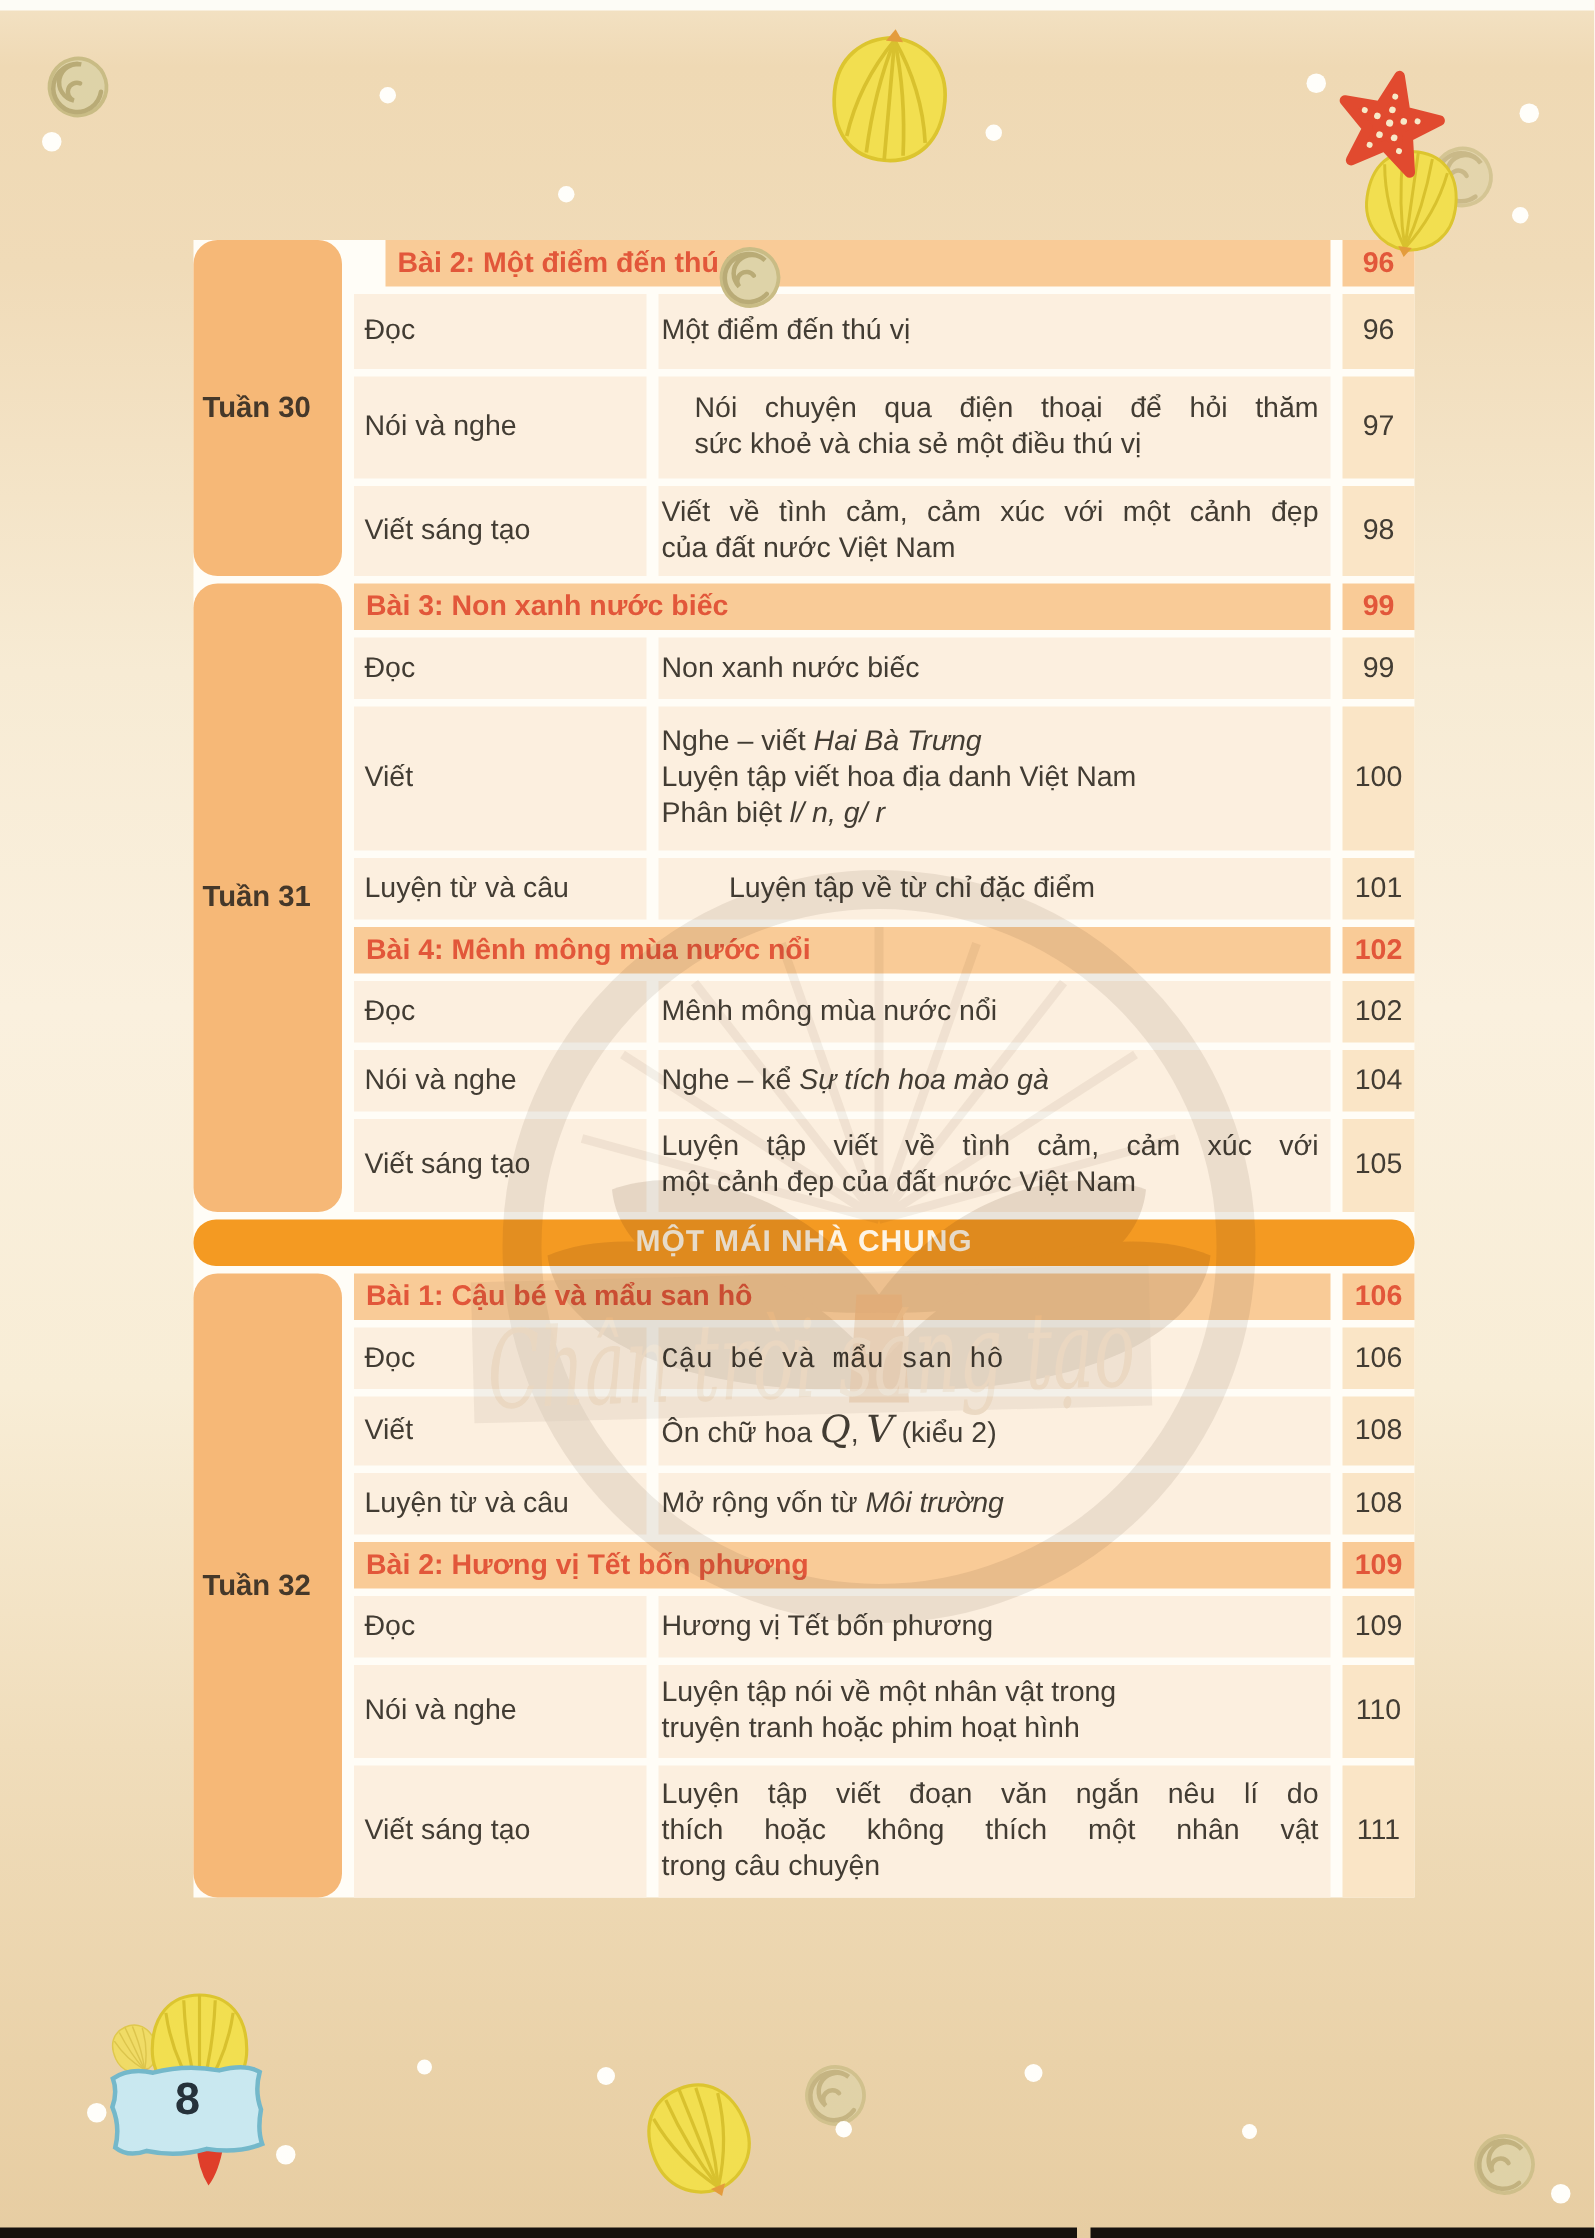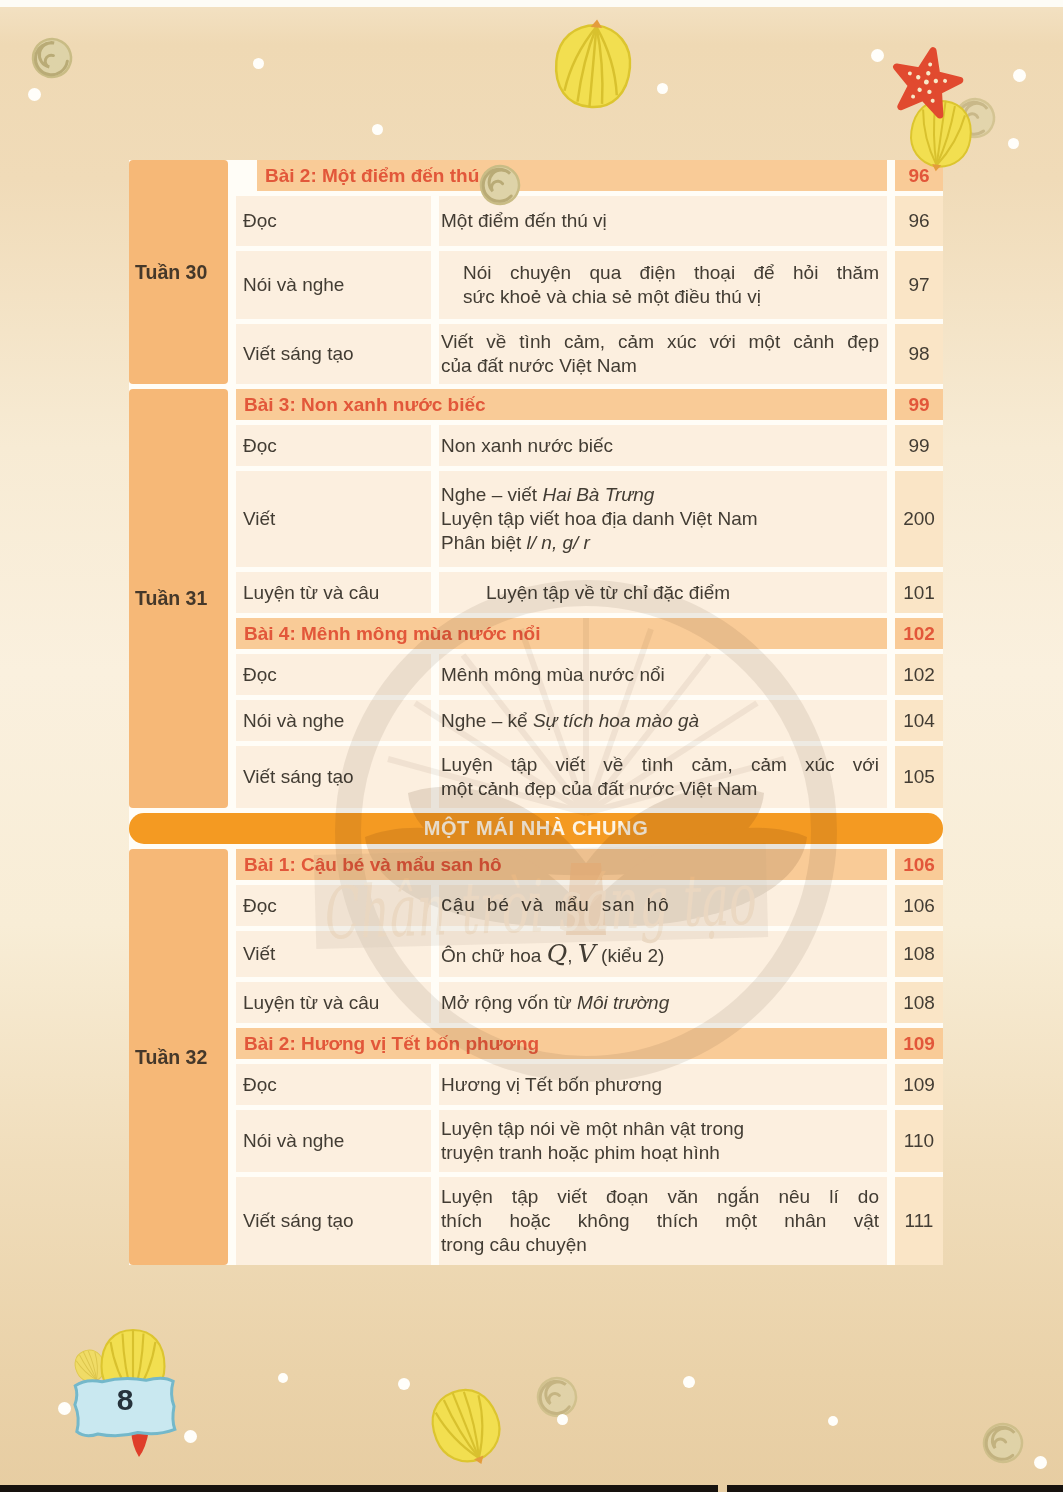--- a/index.html
+++ b/index.html
@@ -7,21 +7,21 @@
   .page{position:relative;width:1063px;height:1492px;overflow:hidden;
     background:linear-gradient(180deg,#F3E2C4 0%,#EFD9B4 3%,#F0DBB8 12%,#F7EBD4 30%,#FAF0DE 45%,#F8EDD6 62%,#F0DDBB 78%,#EAD2A9 92%,#E7CDA2 100%);}
   .topstrip{position:absolute;left:0;top:0;width:1063px;height:7px;background:#FDFCF6;}
 
   
   .toc{position:absolute;left:129px;top:160px;display:grid;
        grid-template-columns:99px 195px 448px 48px;gap:5px 8px;
        background:#FFFDF7;z-index:2;}
   .cell{box-sizing:border-box;font-size:19px;color:#423C33;}
   .week{background:#F6B877;color:#45382A;font-weight:bold;display:flex;align-items:center;
-        padding-left:6px;border-radius:4px;font-size:19.5px;}
+        padding-left:6px;border-radius:16px;font-size:19.5px;}
   .hdr{background:#F9CB97;color:#E2573A;font-weight:bold;display:flex;align-items:center;
        padding:3px 8px;min-height:31px;}
   .hdrpage{background:#F9CB97;color:#E2573A;font-weight:bold;display:flex;align-items:center;
        justify-content:center;min-height:31px;}
   .type{background:#FCEFDF;display:flex;align-items:center;padding:6px 6px 6px 7px;min-height:41px;}
   .content{background:#FCEFDF;display:flex;flex-direction:column;justify-content:center;
        padding:6px 8px 6px 2px;min-height:41px;}
   .pagecell{background:#FAE5C6;display:flex;align-items:center;justify-content:center;min-height:41px;}
   .band{background:#F49A22;color:#FDF4E4;font-weight:bold;display:flex;align-items:center;
        justify-content:center;min-height:31px;font-size:20px;letter-spacing:.6px;border-radius:3px;}
@@ -76,21 +76,21 @@
       <div class="cell content" style="grid-area: 6 / 3;">
         <div class="line"><span>Non xanh nước biếc</span></div>
       </div>
       <div class="cell pagecell" style="grid-area: 6 / 4;">99</div>
       <div class="cell type" style="grid-area: 7 / 2; min-height: 96px;">Viết</div>
       <div class="cell content" style="grid-area: 7 / 3; min-height: 96px;">
         <div class="line"><span>Nghe – viết </span><span class="it">Hai Bà Trưng</span></div>
         <div class="line"><span>Luyện tập viết hoa địa danh Việt Nam</span></div>
         <div class="line"><span>Phân biệt </span><span class="it">l/ n, g/ r</span></div>
       </div>
-      <div class="cell pagecell" style="grid-area: 7 / 4; min-height: 96px;">200</div>
+      <div class="cell pagecell" style="grid-area: 7 / 4; min-height: 96px;">100</div>
       <div class="cell type" style="grid-area: 8 / 2;">Luyện từ và câu</div>
       <div class="cell content" style="grid-area: 8 / 3; padding-left: 47px;">
         <div class="line"><span>Luyện tập về từ chỉ đặc điểm</span></div>
       </div>
       <div class="cell pagecell" style="grid-area: 8 / 4;">101</div>
       <div class="cell hdr" style="grid-area: 9 / 2 / auto / 4;">Bài 4: Mênh mông mùa nước nổi</div>
       <div class="cell hdrpage" style="grid-area: 9 / 4;">102</div>
       <div class="cell type" style="grid-area: 10 / 2;">Đọc</div>
       <div class="cell content" style="grid-area: 10 / 3;">
         <div class="line"><span>Mênh mông mùa nước nổi</span></div>

